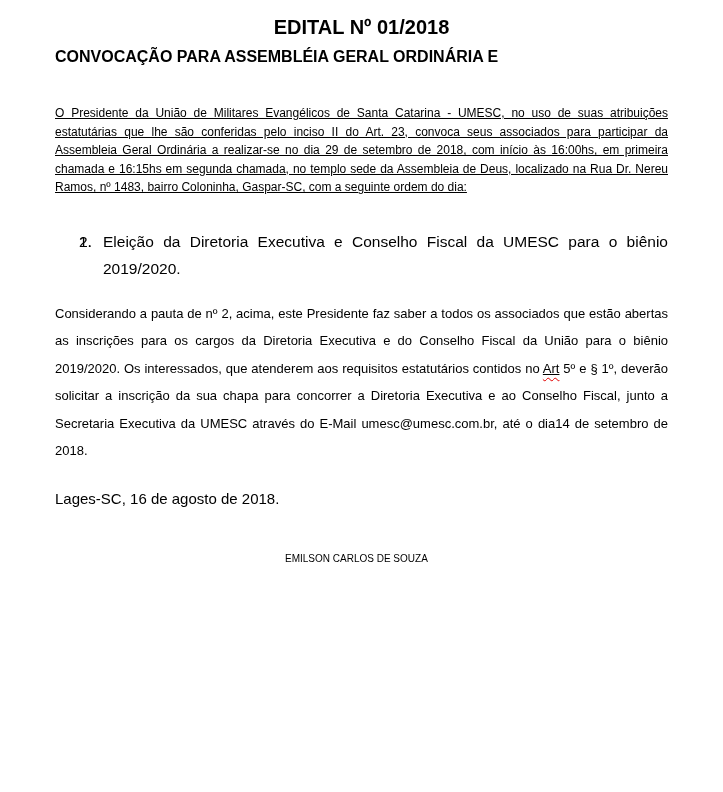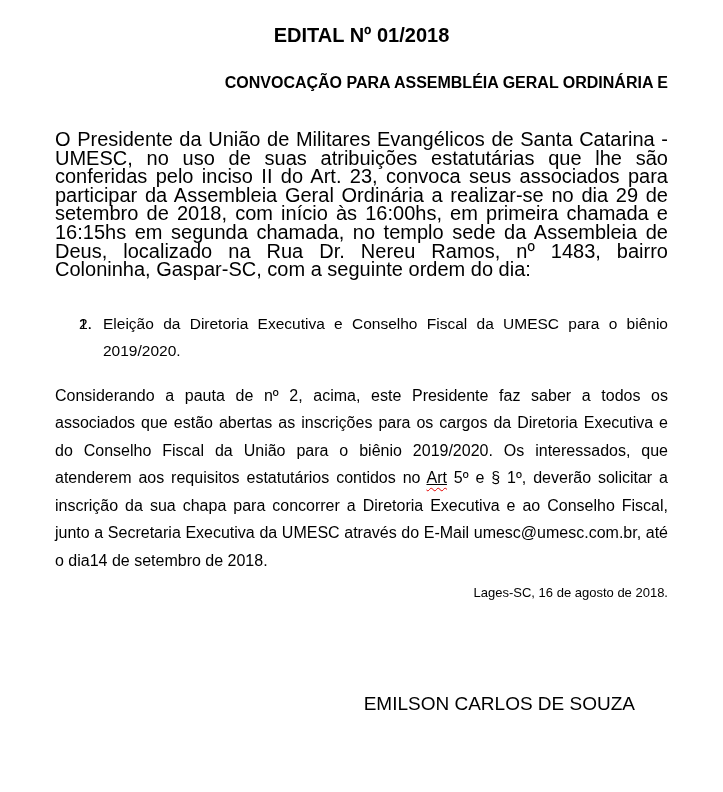--- a/index.html
+++ b/index.html
@@ -5,87 +5,88 @@
   html, body {
     margin: 0;
     padding: 0;
     background: #ffffff;
   }
   .page {
     position: relative;
     width: 723px;
     height: 792px;
     box-sizing: border-box;
-    padding: 20px 55px 0 55px;
+    padding: 12px 55px 0 55px;
     background: #ffffff;
     color: #000000;
     font-family: "Liberation Sans", sans-serif;
     overflow: hidden;
   }
   .doc-title {
     margin-top: 3px;
     text-align: center;
     font-weight: bold;
     font-size: 20px;
     line-height: 24px;
   }
   .doc-subtitle {
-    margin-top: 22px;
-    text-align: right;
+    margin-top: 4px;
+    text-align: left;
     font-weight: bold;
     font-size: 16px;
     line-height: 28px;
   }
   .para-opening {
     margin-top: 33px;
-    font-size: 20px;
+    font-size: 12px;
     line-height: 18.6px;
     text-align: justify;
+    text-decoration: underline;
   }
   .agenda {
     margin-top: 31px;
   }
   .agenda-item {
     position: relative;
     padding-left: 48px;
     margin-bottom: 18px;
     font-size: 15.5px;
     line-height: 27px;
     text-align: justify;
   }
   .agenda-num {
     position: absolute;
     left: 24px;
     top: 0;
   }
   .para-considerations {
     margin-top: 14px;
-    font-size: 16px;
+    font-size: 13px;
     line-height: 27.5px;
     text-align: justify;
   }
   .art-underline {
     text-decoration: underline;
   }
   .art-spell {
     text-decoration: underline wavy #e00000 1px;
     text-underline-offset: 4px;
   }
   .date-line {
-    margin-top: 9px;
-    font-size: 13px;
+    margin-top: 24px;
+    font-size: 15px;
     line-height: 19px;
-    text-align: right;
+    text-align: left;
   }
   .signature {
-    margin-top: 92px;
+    margin-top: 41px;
     margin-left: 230px;
     width: 350px;
-    text-align: right;
-    font-size: 19px;
+    text-align: left;
+    font-size: 10px;
     line-height: 20px;
   }
 </style>
 </head>
 <body>
 
 <div class="page">
 
   <div class="doc-title">EDITAL Nº 01/2018</div>
 

